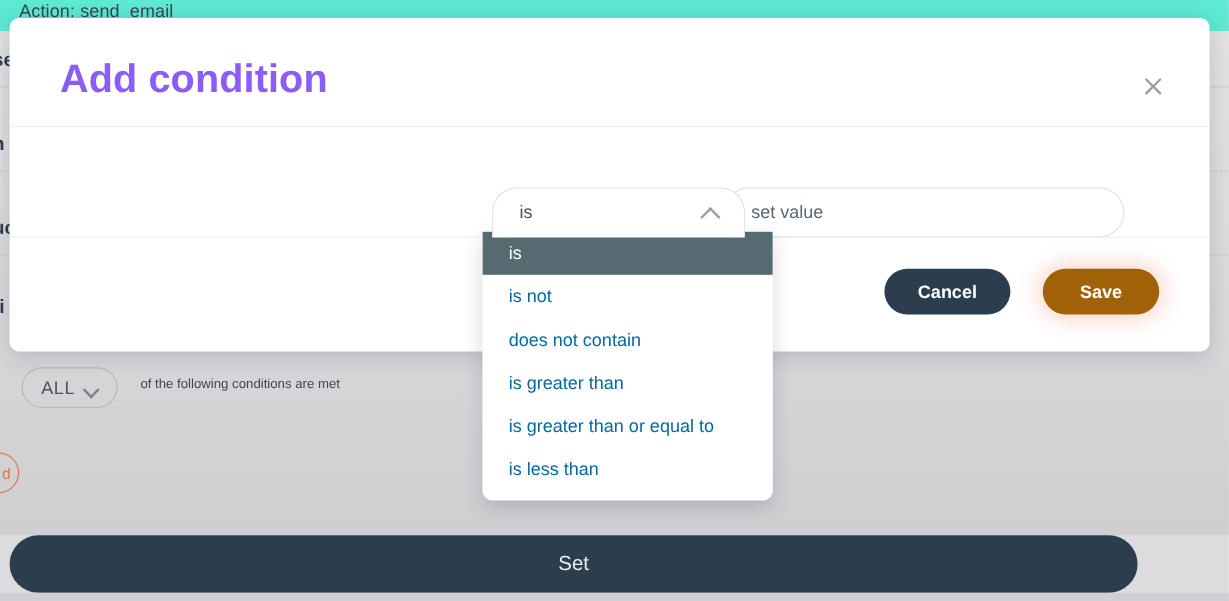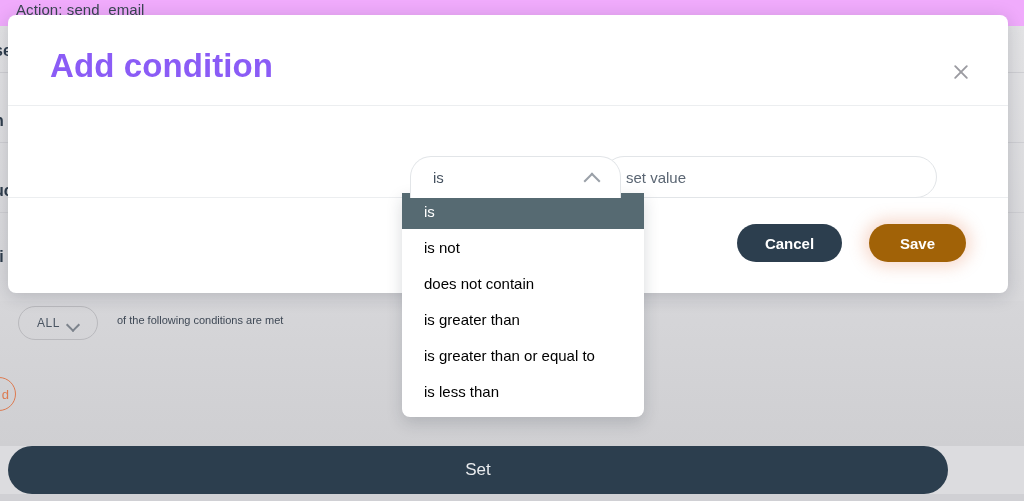--- a/index.html
+++ b/index.html
@@ -16,21 +16,21 @@
   #bg-page {
     position: absolute;
     inset: 0;
     background: #dcdcdf;
   }
 
   #bg-action-bar {
     position: absolute;
     left: 0; top: 0;
     width: 1024px; height: 26px;
-    background: #f0abfc;
+    background: #5eead4;
   }
   #bg-action-label {
     position: absolute;
     left: 16px; top: 1px;
     font-size: 15px;
     color: #3a4552;
     letter-spacing: .1px;
   }
 
   #bg-table {
@@ -67,21 +67,21 @@
     width: 80px; height: 34px;
     border: 1px solid #b9b9bd;
     border-radius: 18px;
     display: flex;
     align-items: center;
     justify-content: center;
     gap: 7px;
     background: transparent;
   }
   #bg-all-pill .lbl {
-    font-size: 12px;
+    font-size: 15px;
     color: #4a5562;
     letter-spacing: .5px;
   }
   .chev-down {
     width: 12px; height: 7px;
     position: relative;
   }
   .chev-down::before {
     content: "";
     position: absolute;
@@ -260,21 +260,21 @@
     z-index: 30;
     overflow: hidden;
     padding-bottom: 8px;
   }
   .dd-item {
     height: 36px;
     display: flex;
     align-items: center;
     padding-left: 22px;
     font-size: 15px;
-    color: #000000;
+    color: #0369a1;
     cursor: pointer;
   }
   .dd-item.selected {
     background: #566a72;
     color: #ffffff;
   }
 </style>
 </head>
 <body>
 

